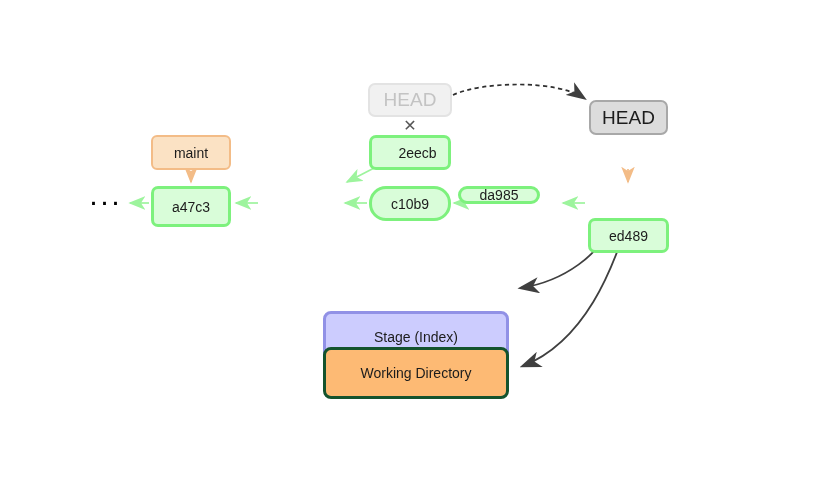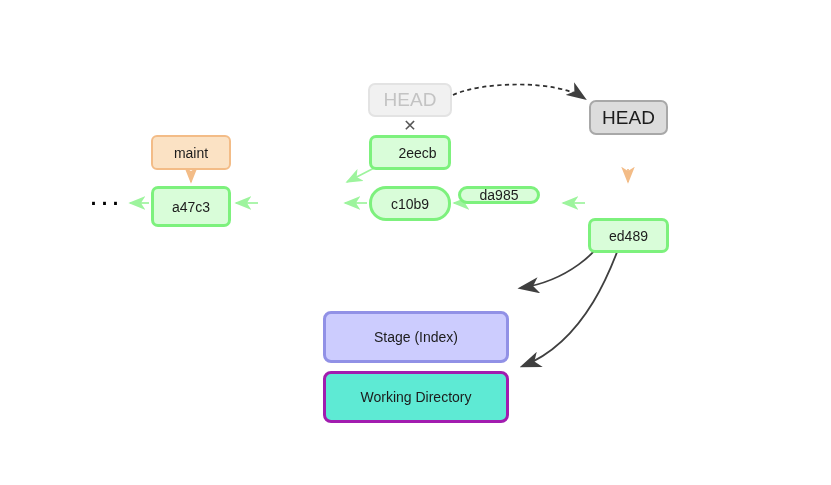--- a/index.html
+++ b/index.html
@@ -11,21 +11,21 @@
   .box {
     position:absolute; box-sizing:border-box;
     display:flex; align-items:center; justify-content:center;
     font-size:14px; color:#1c1c1c; border-radius:7px; white-space:nowrap;
   }
   .commit { background:#d9fdd9; border:3px solid #7df17d; }
   .tag    { background:#fbe2c4; border:2px solid #f3bc87; border-radius:6px; }
   .faded-head { background:#f1f1f1; border:2px solid #e3e3e3; color:#c3c3c3; font-size:19px; }
   .head   { background:#dcdcdc; border:2px solid #a8a8a8; font-size:19px; }
   .stage  { background:#ccccfe; border:3px solid #9191e6; border-radius:8px;margin-top:43px; }
-  .working{ background:#5eead4; border:3px solid #a21caf; border-radius:8px;margin-top:24px; }
+  .working{ background:#fdba74; border:3px solid #14532d; border-radius:8px; }
   .title {
     position:absolute; left:300px; top:35px; width:230px; text-align:center;
     font-family:"DejaVu Sans Mono", monospace; font-size:18px; color:#111;
   }
   .cross {
     position:absolute; left:400px; top:116px; width:20px; height:19px;
     line-height:19px; text-align:center; font-size:16px; color:#565656;
   }
   .dots {
     position:absolute; left:81px; top:187px; width:48px; height:30px;

